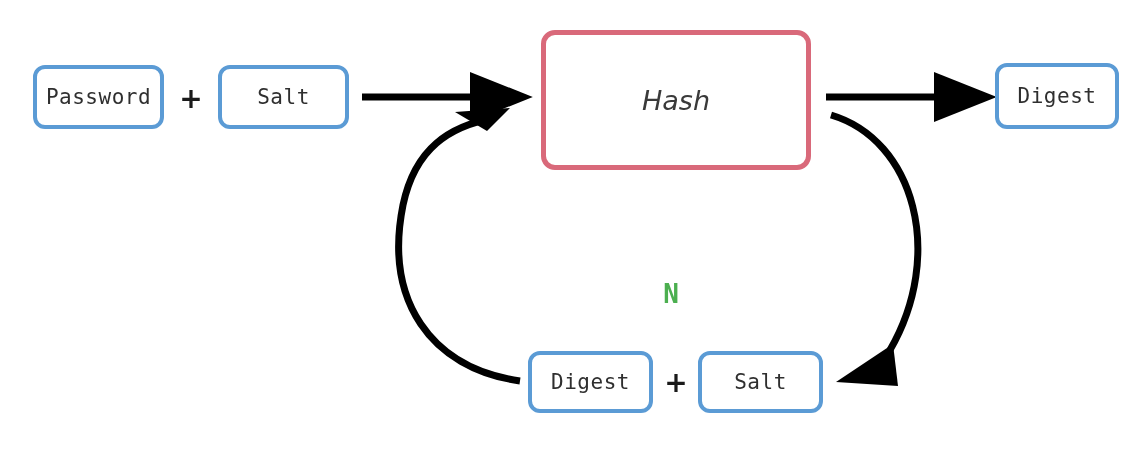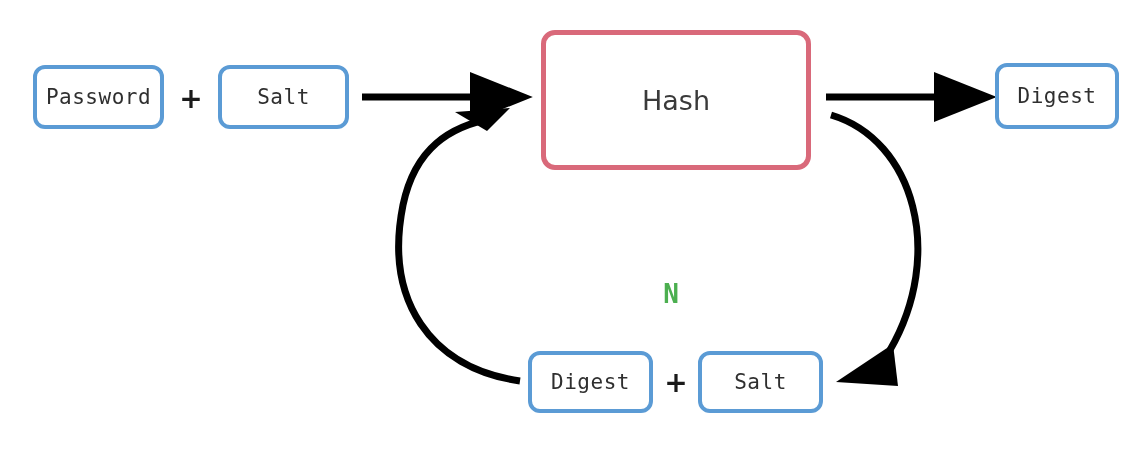--- a/index.html
+++ b/index.html
@@ -34,20 +34,21 @@
     font-size: 21px;
     letter-spacing: 0.5px;
   }
   .node-red {
     border: 5px solid #d9697a;
     border-radius: 14px;
     font-family: "DejaVu Sans", sans-serif;
     font-size: 27px;
     font-weight: 500;
     color: #3a3a3a;
+    font-style: italic;
   }
   .plus {
     position: absolute;
     font-family: "DejaVu Sans", sans-serif;
     font-size: 28px;
     font-weight: bold;
     color: #1a1a1a;
     display: flex;
     align-items: center;
     justify-content: center;

